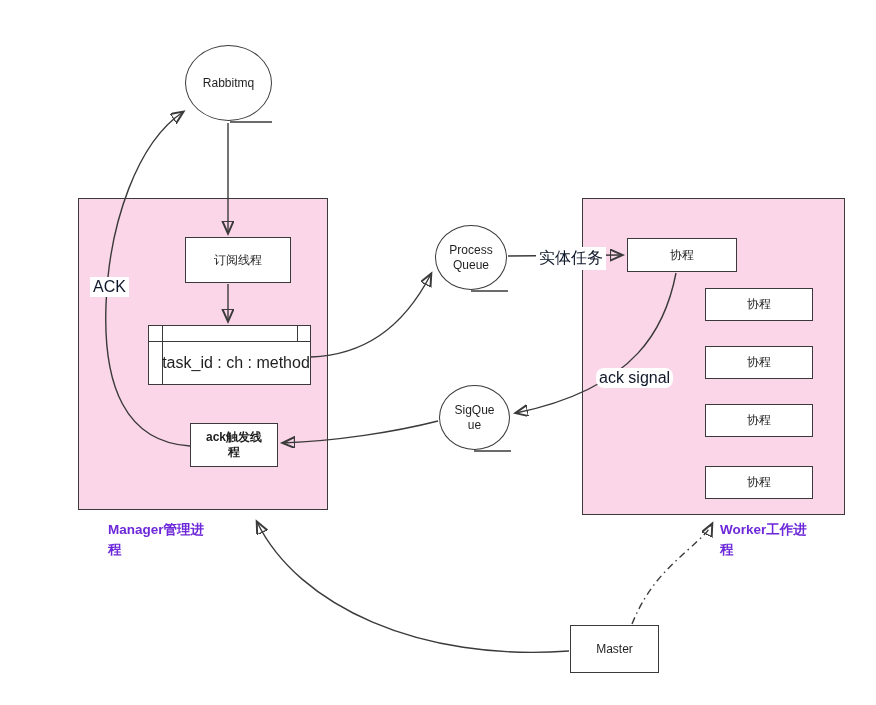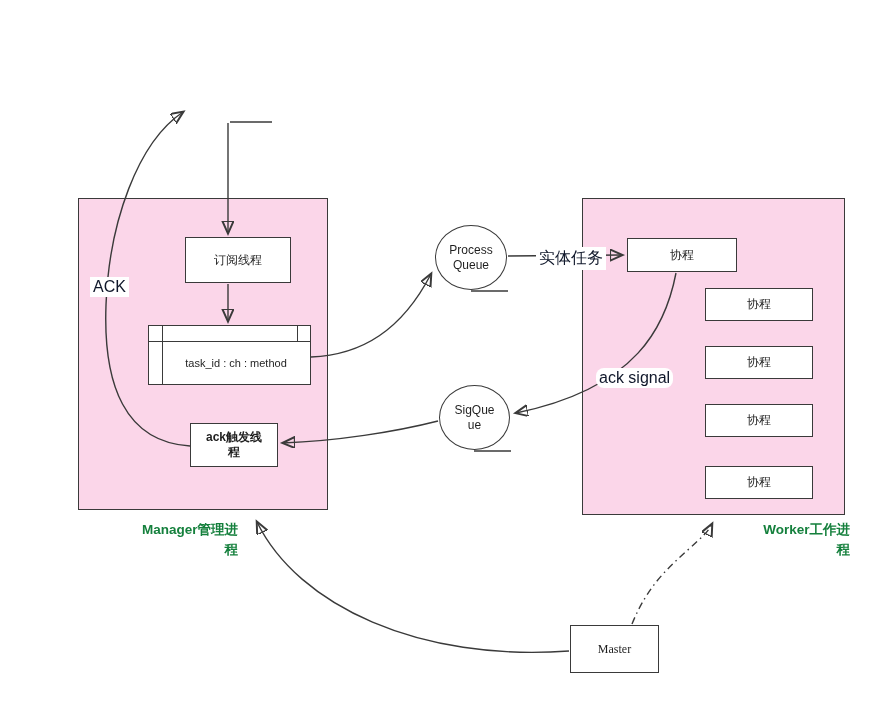--- a/index.html
+++ b/index.html
@@ -28,28 +28,28 @@
   .node .lbl { white-space: pre-line; line-height: 1.25; }
   .ellipse { border-radius: 50%; }
 
   .task-table { display: block; }
   .tt-line-h { position: absolute; left: 0; top: 15px; width: 100%; border-top: 1px solid #3a3a3a; }
   .tt-line-v { position: absolute; left: 13px; top: 0; height: 100%; border-left: 1px solid #3a3a3a; }
   .tt-line-v2 { position: absolute; left: 148px; top: 0; height: 15px; border-left: 1px solid #3a3a3a; }
   .tt-text {
     position: absolute; left: 13px; top: 15px; right: 0; bottom: 0;
     display: flex; align-items: center; justify-content: center;
-    font-size: 11px;
+    font-size: 16px;
     text-align: center;
   }
 
   .caption {
     position: absolute;
-    font-weight: bold; font-size: 13.5px; color: #15803d;
-    text-align: right; line-height: 1.45;
+    font-weight: bold; font-size: 13.5px; color: #6d28d9;
+    text-align: left; line-height: 1.45;
     white-space: pre-line;
     z-index: 2;
   }
   .edge-label {
     position: absolute;
     font-size: 16px; color: #0f172a;
     background: #ffffff;
     padding: 1px 3px;
     z-index: 4;
     white-space: nowrap;
@@ -58,20 +58,23 @@
   svg.overlay path, svg.overlay line { fill: none; stroke: #3a3a3a; stroke-width: 1.4; }
 </style>
 </head>
 <body>
 
 <div class="canvas">
 
   <div class="container" style="left:78px; top:198px; width:250px; height:312px;"></div>
   <div class="container" style="left:582px; top:198px; width:263px; height:317px;"></div>
 
+  <div class="node ellipse" style="left:185px; top:45px; width:87px; height:76px;">
+    <span class="lbl">Rabbitmq</span>
+  </div>
   <div class="node ellipse" style="left:439px; top:385px; width:71px; height:65px;">
     <span class="lbl">SigQue
 ue</span>
   </div>
   <div class="node ellipse" style="left:435px; top:225px; width:72px; height:65px;">
     <span class="lbl">Process
 Queue</span>
   </div>
 
   <div class="node" style="left:185px; top:237px; width:106px; height:46px;">
@@ -99,21 +102,21 @@
   <div class="node" style="left:705px; top:346px; width:108px; height:33px;">
     <span class="lbl">协程</span>
   </div>
   <div class="node" style="left:705px; top:404px; width:108px; height:33px;">
     <span class="lbl">协程</span>
   </div>
   <div class="node" style="left:705px; top:466px; width:108px; height:33px;">
     <span class="lbl">协程</span>
   </div>
 
-  <div class="node" style="left:570px; top:625px; width:89px; height:48px;font-family:Liberation Serif, serif;">
+  <div class="node" style="left:570px; top:625px; width:89px; height:48px;">
     <span class="lbl">Master</span>
   </div>
 
   <div class="caption" style="left:108px; top:520px; width:130px;">Manager管理进
 程</div>
   <div class="caption" style="left:720px; top:520px; width:130px;">Worker工作进
 程</div>
 
   <svg class="overlay" width="876" height="705" viewBox="0 0 876 705">
     <defs>

